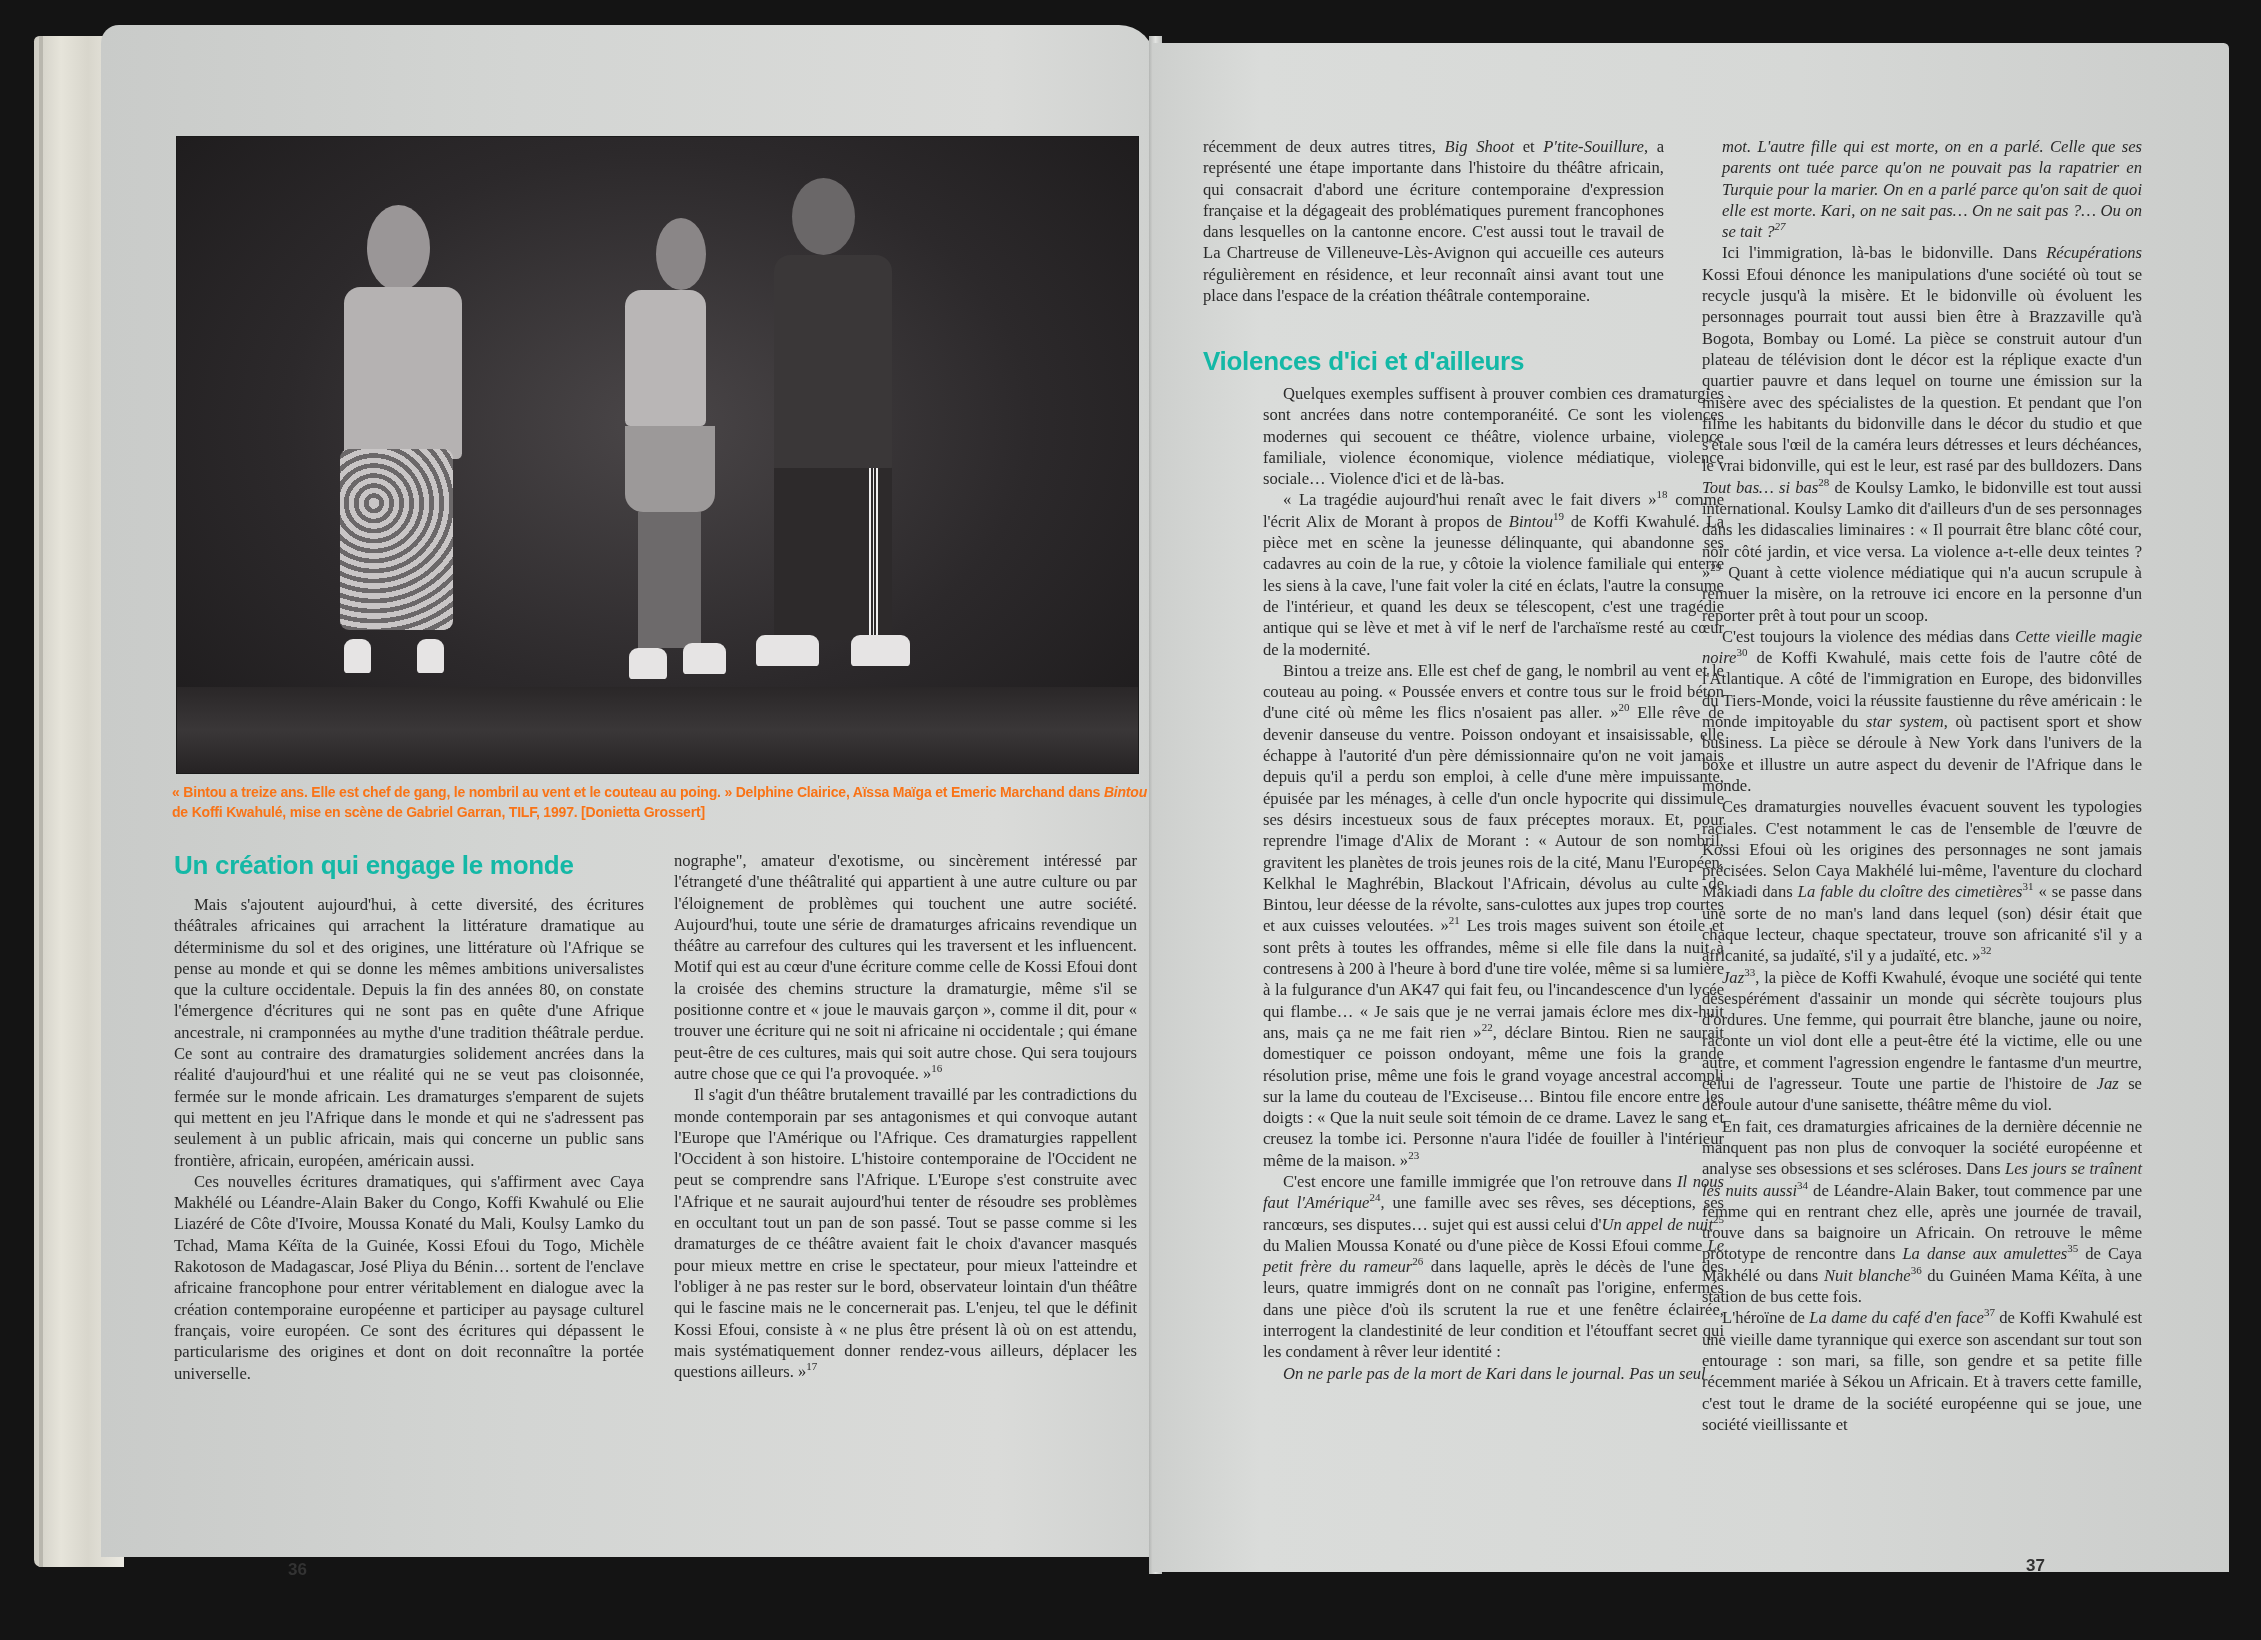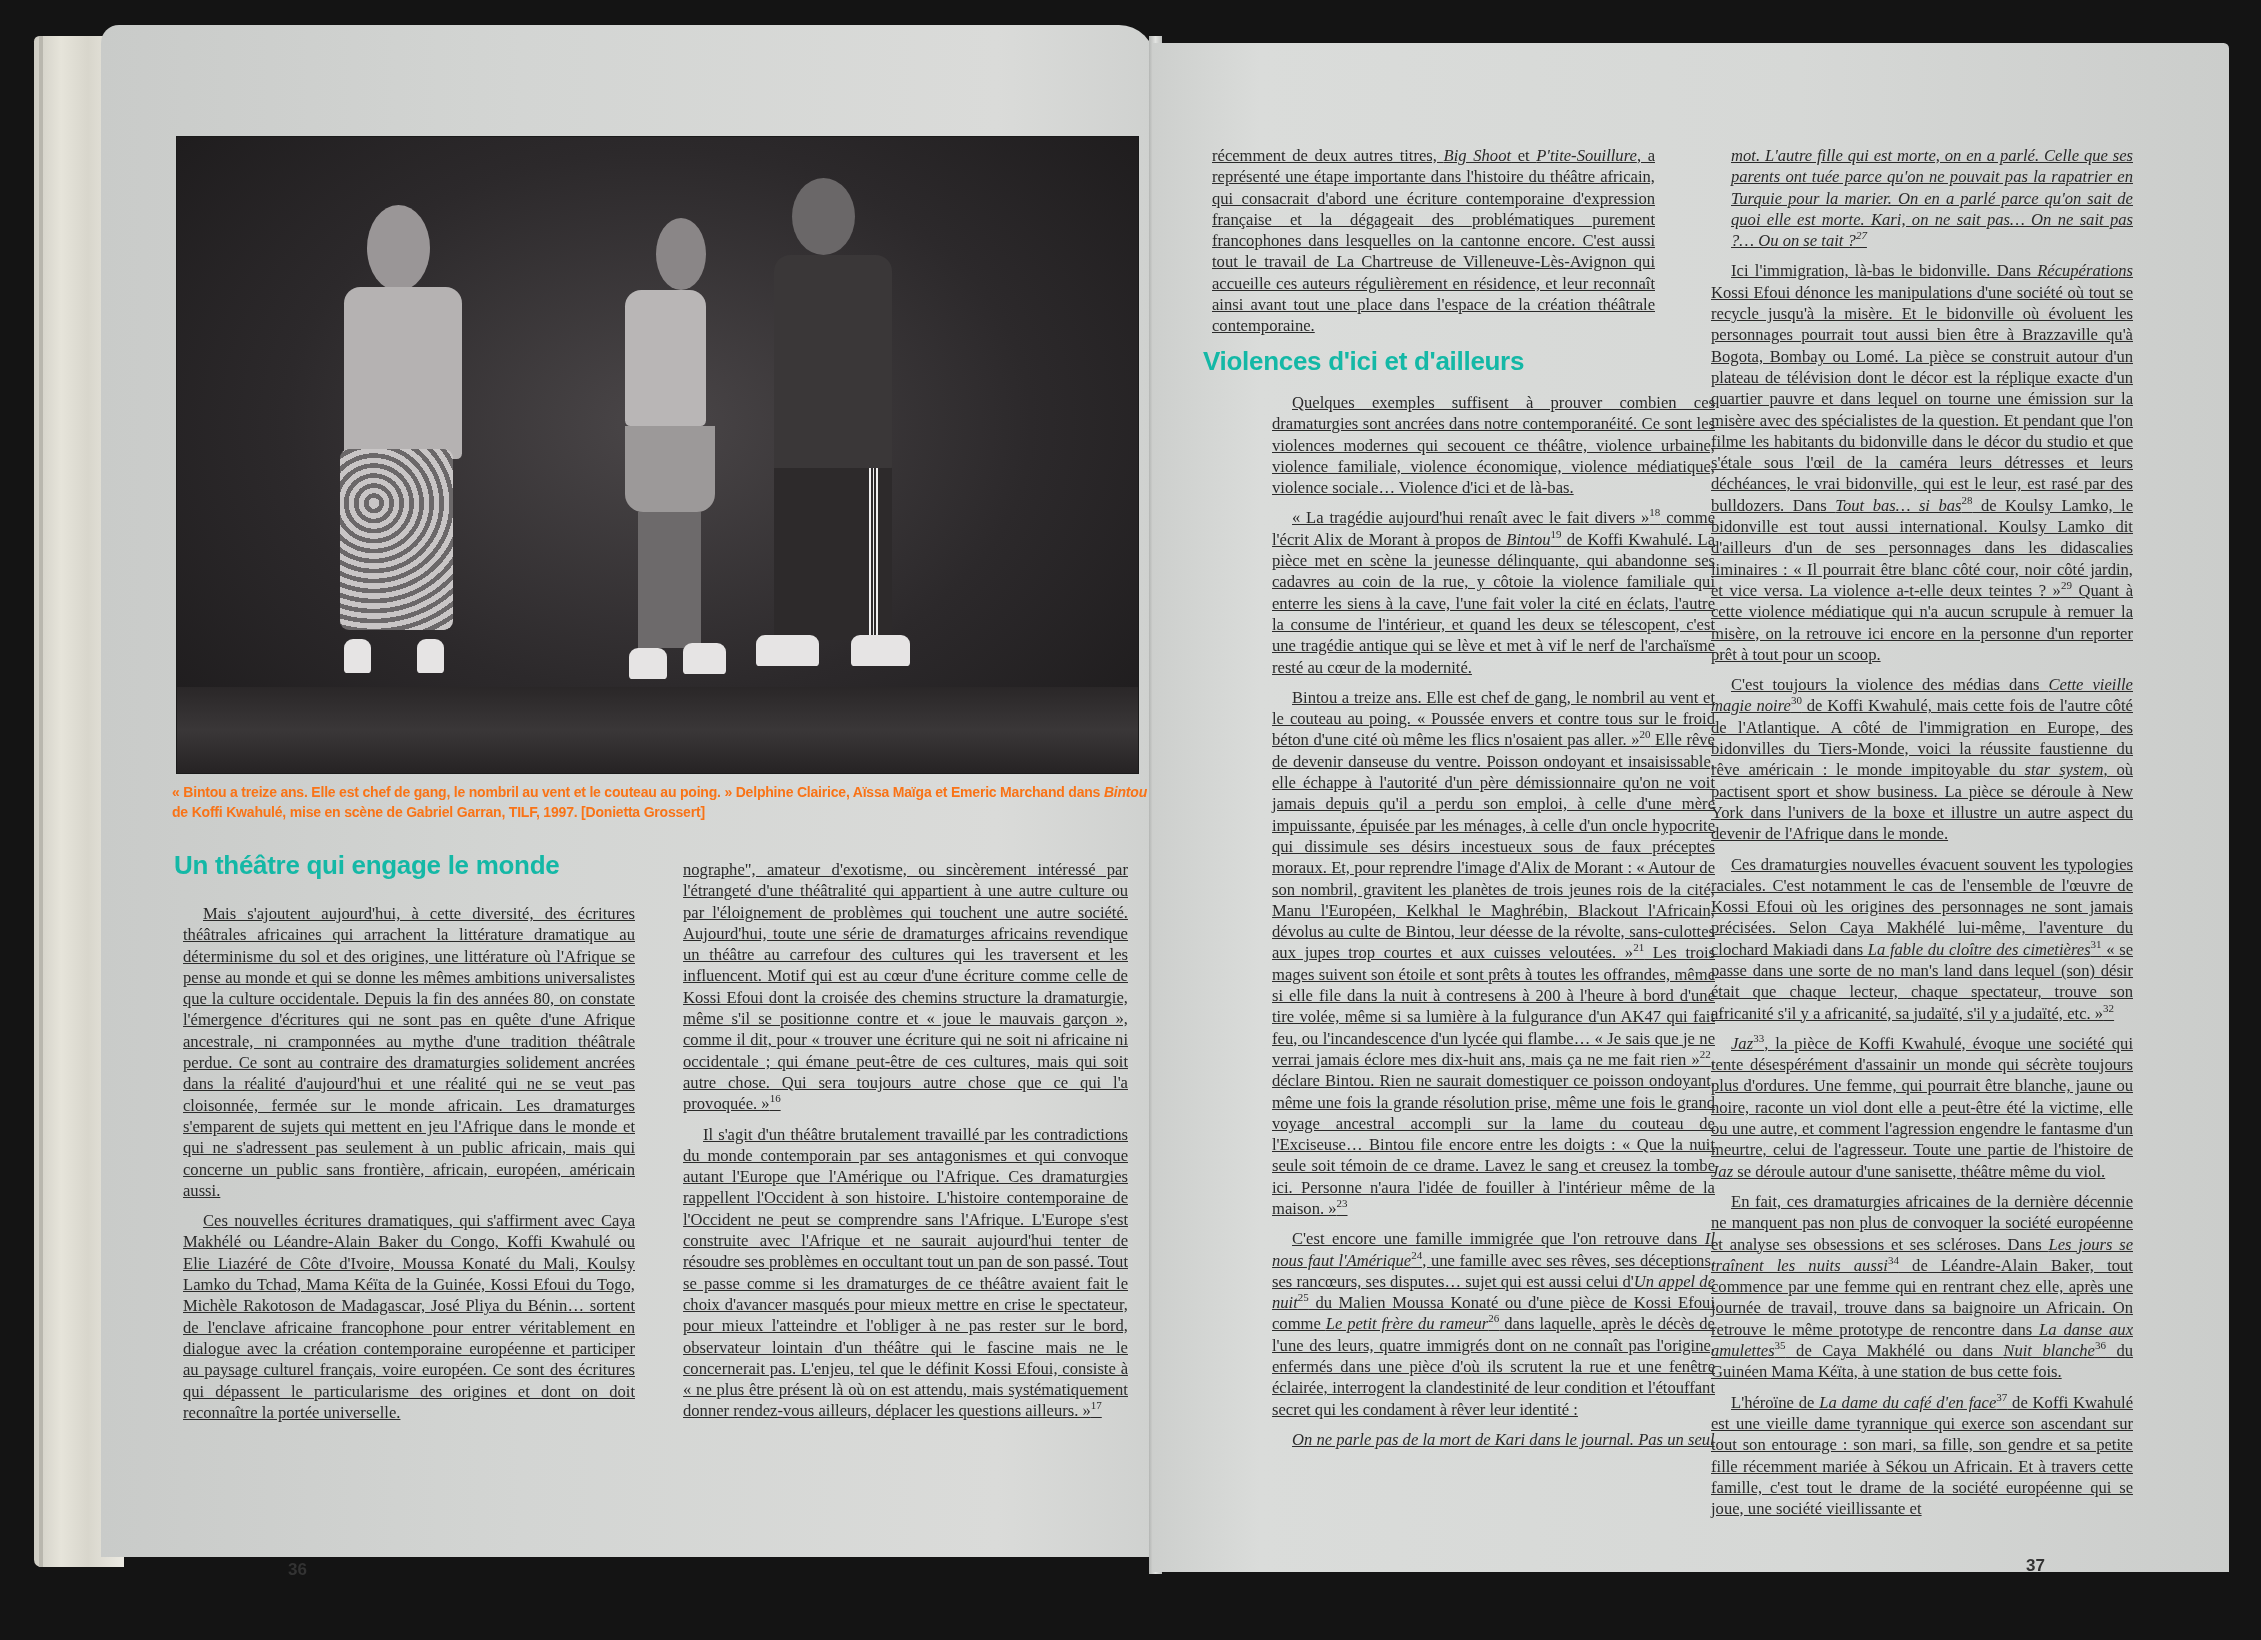--- a/index.html
+++ b/index.html
@@ -52,21 +52,21 @@
   }
   .caption i { font-style:italic; }
   .section-title {
     position:absolute; font-family:"Liberation Sans", sans-serif; font-weight:bold;
     font-size:26px; color:#14b8a6; letter-spacing:-0.3px;
   }
   .col {
     position:absolute; font-size:16.6px; line-height:21.3px; text-align:justify; color:#2a2a2a;
     hyphens:manual;
   }
-  .col p { margin:9px; text-indent:20px;text-decoration:underline; }
+  .col p { margin:0; text-indent:20px; }
   .col p.noindent { text-indent:0; }
   .col p.quote { font-style:italic; }
   .col p.quote-ind { font-style:italic; padding-left:20px; text-indent:0; }
   .col sup { font-size:11px; line-height:0; vertical-align:super; }
   .col i { font-style:italic; }
   .page-num {
     position:absolute; font-family:"Liberation Sans", sans-serif; font-weight:bold; font-size:17px; color:#333;
   }
 </style>
 </head>
@@ -103,21 +103,21 @@
     <div class="stripes" style="left:113px;top:299px;height:172px;"></div>
     <div class="fig-shoe" style="left:0px;top:466px;width:63px;height:31px;"></div>
     <div class="fig-shoe" style="left:95px;top:466px;width:59px;height:31px;"></div>
   </div>
 </div>
 
 <div class="caption">
   <span>« Bintou a treize ans. Elle est chef de gang, le nombril au vent et le couteau au poing. »</span><span> Delphine Clairice, Aïssa Maïga et Emeric Marchand dans </span><i>Bintou</i><span> de Koffi Kwahulé, mise en scène de Gabriel Garran, TILF, 1997. [Donietta Grossert]</span>
 </div>
 
-<div class="section-title" style="left:174px;top:850px;">Un théâtre qui engage le monde</div>
+<div class="section-title" style="left:174px;top:850px;">Un création qui engage le monde</div>
 
 <div class="col" style="left:174px;top:894px;width:470px;">
   <p>Mais s'ajoutent aujourd'hui, à cette diversité, des écritures théâtrales africaines qui arrachent la littérature dramatique au déterminisme du sol et des origines, une littérature où l'Afrique se pense au monde et qui se donne les mêmes ambitions universalistes que la culture occidentale. Depuis la fin des années 80, on constate l'émergence d'écritures qui ne sont pas en quête d'une Afrique ancestrale, ni cramponnées au mythe d'une tradition théâtrale perdue. Ce sont au contraire des dramaturgies solidement ancrées dans la réalité d'aujourd'hui et une réalité qui ne se veut pas cloisonnée, fermée sur le monde africain. Les dramaturges s'emparent de sujets qui mettent en jeu l'Afrique dans le monde et qui ne s'adressent pas seulement à un public africain, mais qui concerne un public sans frontière, africain, européen, américain aussi.</p>
   <p>Ces nouvelles écritures dramatiques, qui s'affirment avec Caya Makhélé ou Léandre-Alain Baker du Congo, Koffi Kwahulé ou Elie Liazéré de Côte d'Ivoire, Moussa Konaté du Mali, Koulsy Lamko du Tchad, Mama Kéïta de la Guinée, Kossi Efoui du Togo, Michèle Rakotoson de Madagascar, José Pliya du Bénin… sortent de l'enclave africaine francophone pour entrer véritablement en dialogue avec la création contemporaine européenne et participer au paysage culturel français, voire européen. Ce sont des écritures qui dépassent le particularisme des origines et dont on doit reconnaître la portée universelle.</p>
 </div>
 
 <div class="col" style="left:674px;top:850px;width:463px;">
   <p class="noindent"><span>nographe", amateur d'exotisme, ou sincèrement intéressé par l'étrangeté d'une théâtralité qui appartient à une autre culture ou par l'éloignement de problèmes qui touchent une autre société. Aujourd'hui, toute une série de dramaturges africains revendique un théâtre au carrefour des cultures qui les traversent et les influencent. Motif qui est au cœur d'une écriture comme celle de Kossi Efoui dont la croisée des chemins structure la dramaturgie, même s'il se positionne contre et « joue le mauvais garçon », comme il dit, pour « trouver une écriture qui ne soit ni africaine ni occidentale ; qui émane peut-être de ces cultures, mais qui soit autre chose. Qui sera toujours autre chose que ce qui l'a provoquée. »</span><sup>16</sup></p>
   <p><span>Il s'agit d'un théâtre brutalement travaillé par les contradictions du monde contemporain par ses antagonismes et qui convoque autant l'Europe que l'Amérique ou l'Afrique. Ces dramaturgies rappellent l'Occident à son histoire. L'histoire contemporaine de l'Occident ne peut se comprendre sans l'Afrique. L'Europe s'est construite avec l'Afrique et ne saurait aujourd'hui tenter de résoudre ses problèmes en occultant tout un pan de son passé. Tout se passe comme si les dramaturges de ce théâtre avaient fait le choix d'avancer masqués pour mieux mettre en crise le spectateur, pour mieux l'atteindre et l'obliger à ne pas rester sur le bord, observateur lointain d'un théâtre qui le fascine mais ne le concernerait pas. L'enjeu, tel que le définit Kossi Efoui, consiste à « ne plus être présent là où on est attendu, mais systématiquement donner rendez-vous ailleurs, déplacer les questions ailleurs. »</span><sup>17</sup></p>
 </div>

